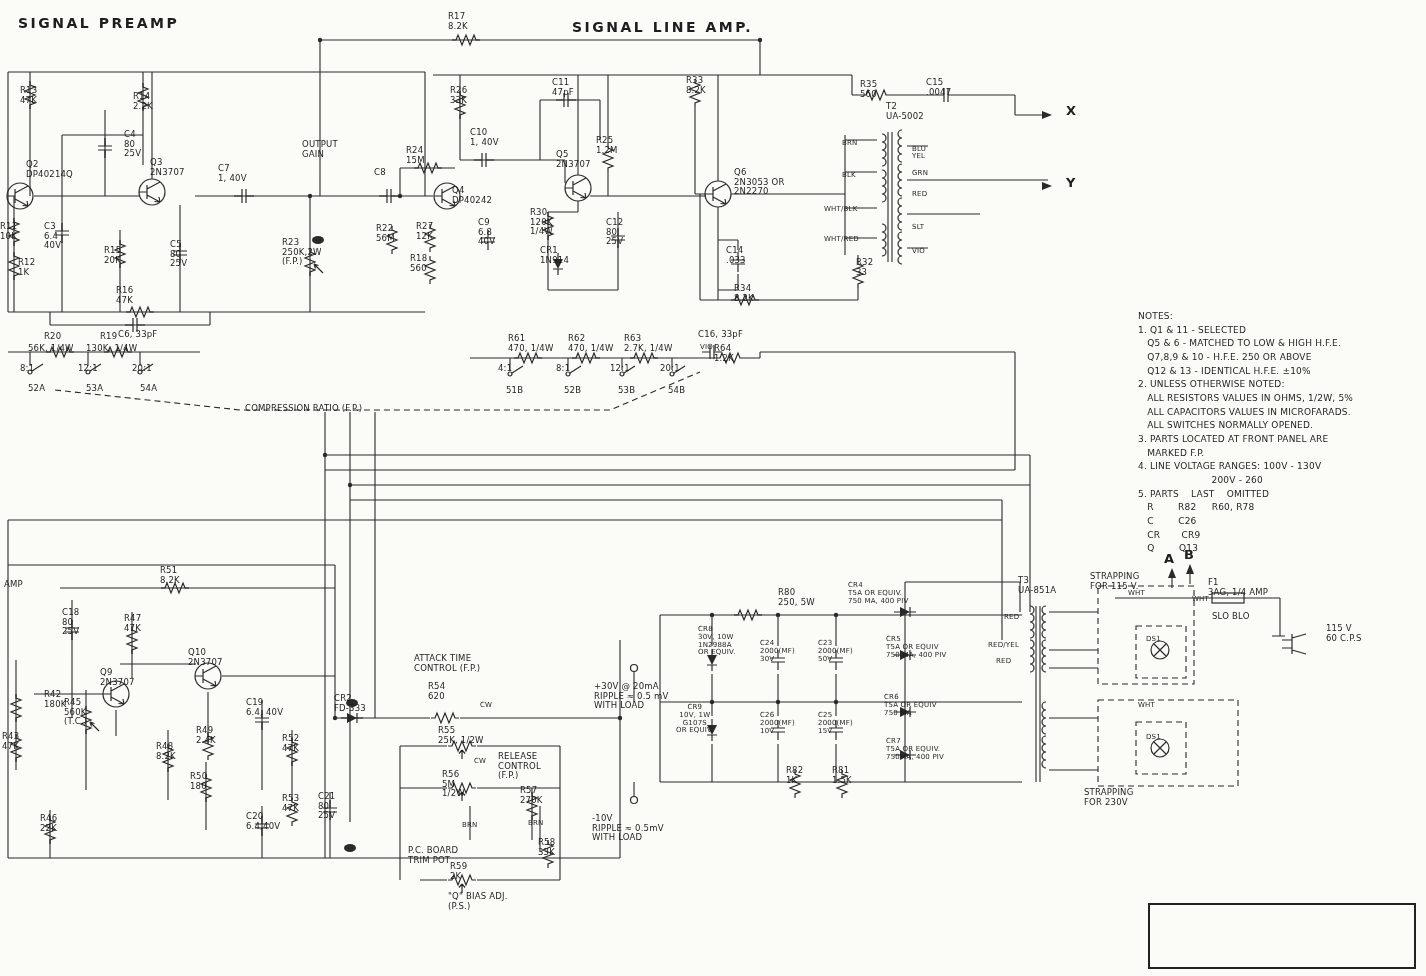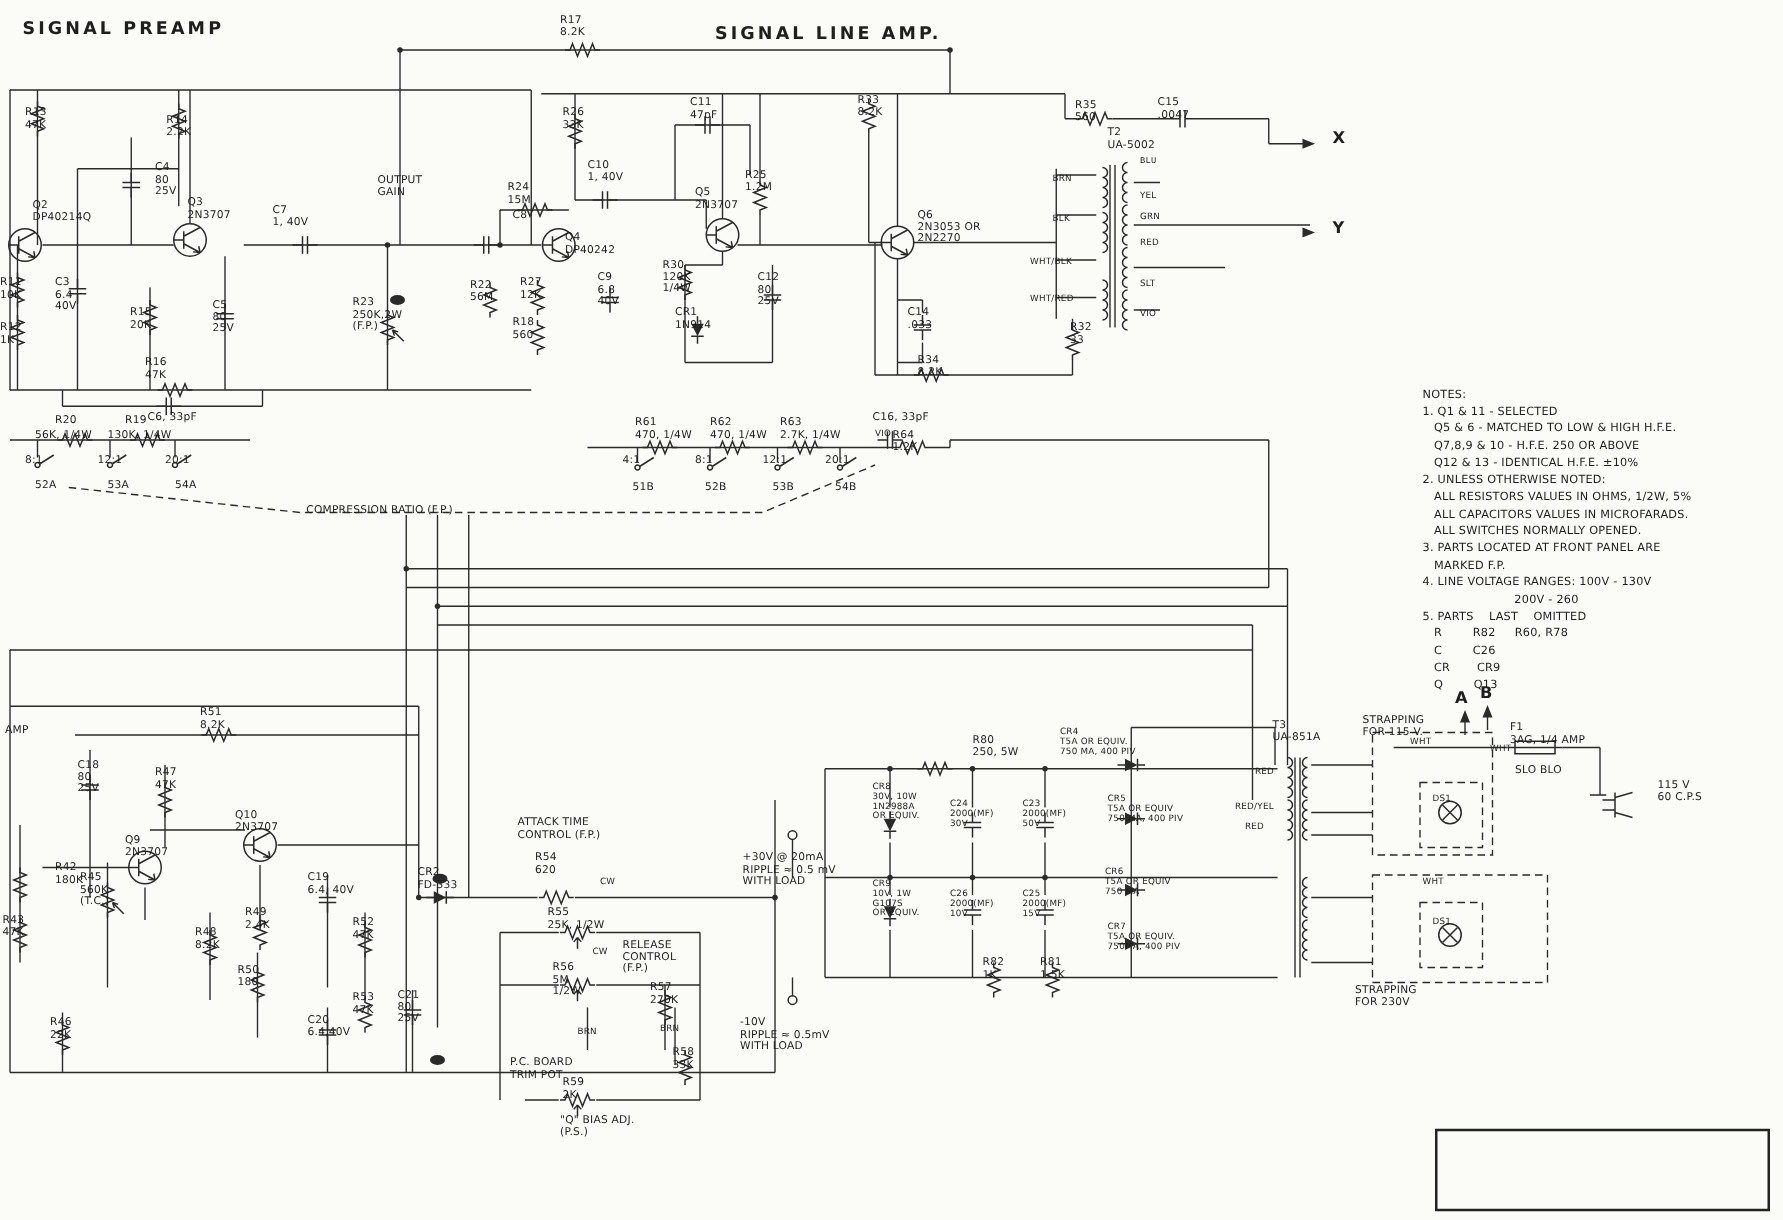--- a/index.html
+++ b/index.html
@@ -274,21 +274,21 @@
 25V</div>
       <div class="lbl" style="left: 26px; top: 160px;">Q2
 DP40214Q</div>
       <div class="lbl" style="left: 150px; top: 158px;">Q3
 2N3707</div>
       <div class="lbl" style="left: 44px; top: 222px;">C3
 6.4
 40V</div>
       <div class="lbl" style="left: 0px; top: 222px;">R11
 10K</div>
-      <div class="lbl" style="left: 0px; top: 258px;">R12
+      <div class="lbl" style="left: 0px; top: 258px; padding-left: 18px;">R12
 1K</div>
       <div class="lbl" style="left: 104px; top: 246px;">R15
 20K</div>
       <div class="lbl" style="left: 170px; top: 240px;">C5
 80
 25V</div>
       <div class="lbl" style="left: 116px; top: 286px;">R16
 47K</div>
       <div class="lbl" style="left: 118px; top: 330px;">C6, 33pF</div>
       <div class="lbl" style="left: 44px; top: 332px;">R20</div>
@@ -299,21 +299,21 @@
       <div class="lbl" style="left: 28px; top: 384px;">52A</div>
       <div class="lbl" style="left: 78px; top: 364px;">12:1</div>
       <div class="lbl" style="left: 86px; top: 384px;">53A</div>
       <div class="lbl" style="left: 132px; top: 364px;">20:1</div>
       <div class="lbl" style="left: 140px; top: 384px;">54A</div>
       <div class="lbl" style="left: 245px; top: 404px;">COMPRESSION RATIO (F.P.)</div>
       <div class="lbl" style="left: 302px; top: 140px;">OUTPUT
 GAIN</div>
       <div class="lbl" style="left: 218px; top: 164px;">C7
 1, 40V</div>
-      <div class="lbl" style="left: 374px; top: 168px; margin-left: 36px;">C8</div>
+      <div class="lbl" style="left: 374px; top: 168px;">C8</div>
       <div class="lbl" style="left: 282px; top: 238px;">R23
 250K,2W
 (F.P.)</div>
       <div class="lbl" style="left: 376px; top: 224px;">R22
 56M</div>
       <div class="lbl" style="left: 406px; top: 146px;">R24
 15M</div>
       <div class="lbl" style="left: 452px; top: 186px;">Q4
 DP40242</div>
       <div class="lbl" style="left: 416px; top: 222px;">R27
@@ -351,21 +351,21 @@
       <div class="lbl" style="left: 860px; top: 80px;">R35
 560</div>
       <div class="lbl" style="left: 926px; top: 78px;">C15
 .0047</div>
       <div class="lbl" style="left: 886px; top: 102px;">T2
 UA-5002</div>
       <div class="lbl small" style="left: 842px; top: 140px;">BRN</div>
       <div class="lbl small" style="left: 842px; top: 172px;">BLK</div>
       <div class="lbl small" style="left: 824px; top: 206px;">WHT/BLK</div>
       <div class="lbl small" style="left: 824px; top: 236px;">WHT/RED</div>
-      <div class="lbl small" style="left: 912px; top: 126px; font-family: Liberation Mono, monospace;">BLU</div>
+      <div class="lbl small" style="left: 912px; top: 146px;">BLU</div>
       <div class="lbl small" style="left: 912px; top: 153px;">YEL</div>
       <div class="lbl small" style="left: 912px; top: 170px;">GRN</div>
       <div class="lbl small" style="left: 912px; top: 191px;">RED</div>
       <div class="lbl small" style="left: 912px; top: 224px;">SLT</div>
       <div class="lbl small" style="left: 912px; top: 248px;">VIO</div>
       <div class="lbl" style="left: 856px; top: 258px;">R32
 33</div>
       <div class="lbl big" style="left: 1066px; top: 104px;">X</div>
       <div class="lbl big" style="left: 1066px; top: 176px;">Y</div>
       <div class="lbl" style="left: 734px; top: 284px;">R34
@@ -463,21 +463,21 @@
       <div class="lbl small" style="left: 698px; top: 626px;">CR8
 30V, 10W
 1N2988A
 OR EQUIV.</div>
       <div class="lbl small" style="left: 760px; top: 640px;">C24
 2000(MF)
 30V</div>
       <div class="lbl small" style="left: 818px; top: 640px;">C23
 2000(MF)
 50V</div>
-      <div class="lbl small" style="left: 698px; top: 704px;">CR9
+      <div class="lbl small" style="left: 676px; top: 704px; text-align: center;">CR9
 10V, 1W
 G107S
 OR EQUIV.</div>
       <div class="lbl small" style="left: 760px; top: 712px;">C26
 2000(MF)
 10V</div>
       <div class="lbl small" style="left: 818px; top: 712px;">C25
 2000(MF)
 15V</div>
       <div class="lbl" style="left: 778px; top: 588px;">R80

